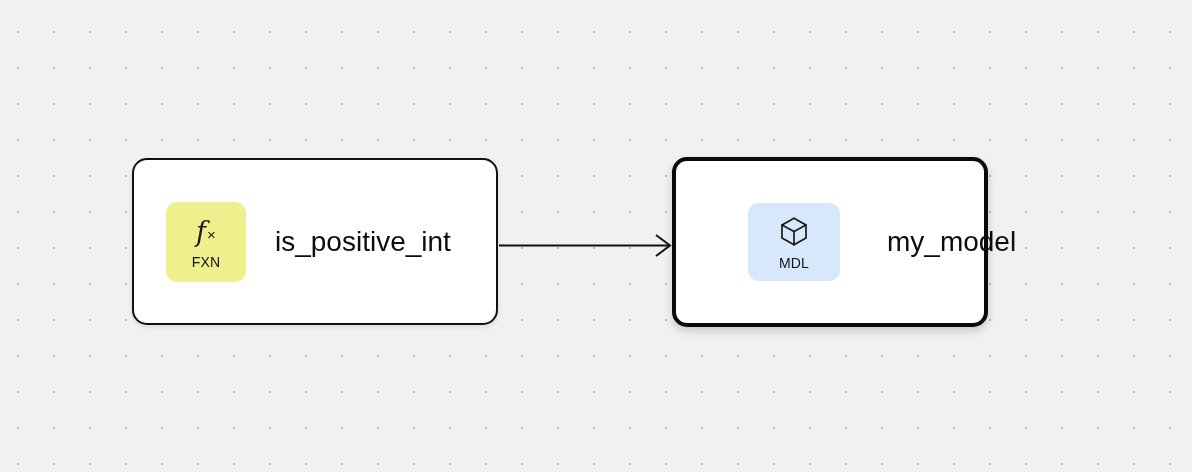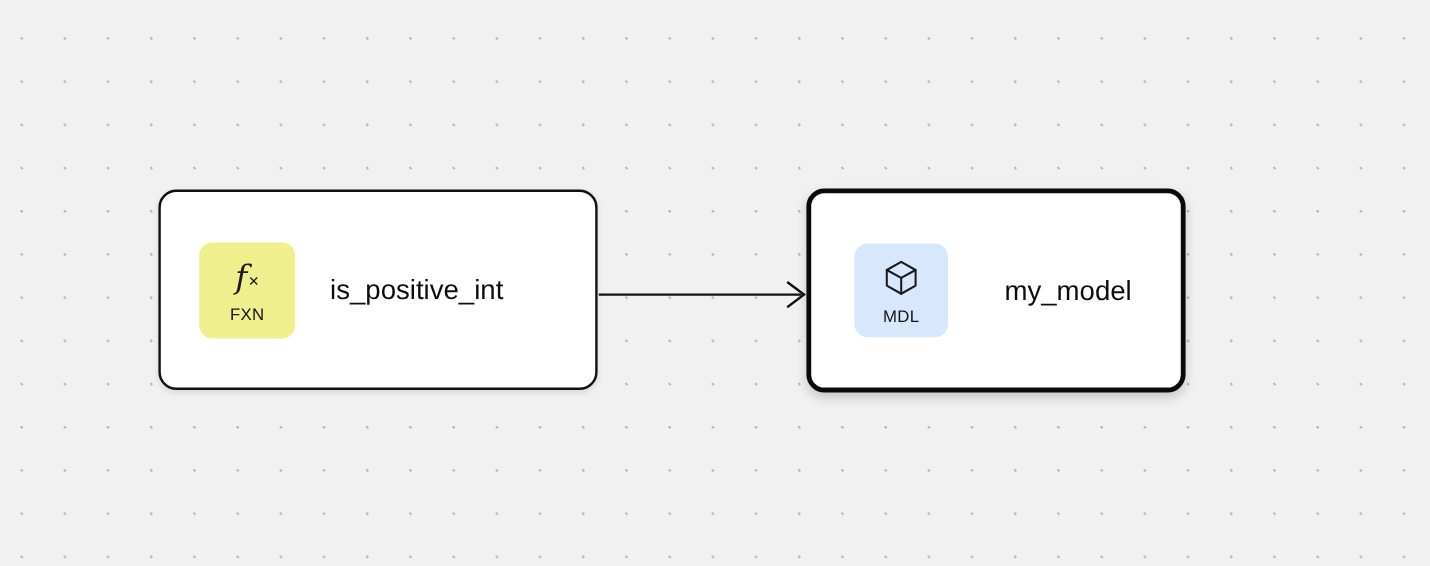--- a/index.html
+++ b/index.html
@@ -56,23 +56,24 @@
     justify-content: center;
     border-radius: 11px;
     flex: 0 0 auto;
   }
   .badge-fxn {
     width: 80px;
     height: 80px;
     background: #eff08d;
   }
   .badge-mdl {
-    width: 78px;
+    width: 92px;
     height: 78px;
     background: #d7e8fc;
+    margin-left: 36px;
   }
   .badge-glyph {
     display: flex;
     align-items: center;
     justify-content: center;
     height: 34px;
     color: #1a1a1a;
   }
   .fx-glyph {
     font-family: "DejaVu Serif", serif;
@@ -92,21 +93,21 @@
   .badge-label {
     font-size: 14px;
     color: #131313;
     line-height: 1;
     margin-top: 7px;
     letter-spacing: 0.2px;
   }
 
   
   .node-title {
-    font-size: 23px;
+    font-size: 28px;
     color: #0d0d0d;
     line-height: 1;
     white-space: nowrap;
   }
   .title-fxn { margin-left: 29px; }
   .title-mdl { margin-left: 47px; text-align: center; }
 
   
   .edge-layer {
     position: absolute;

